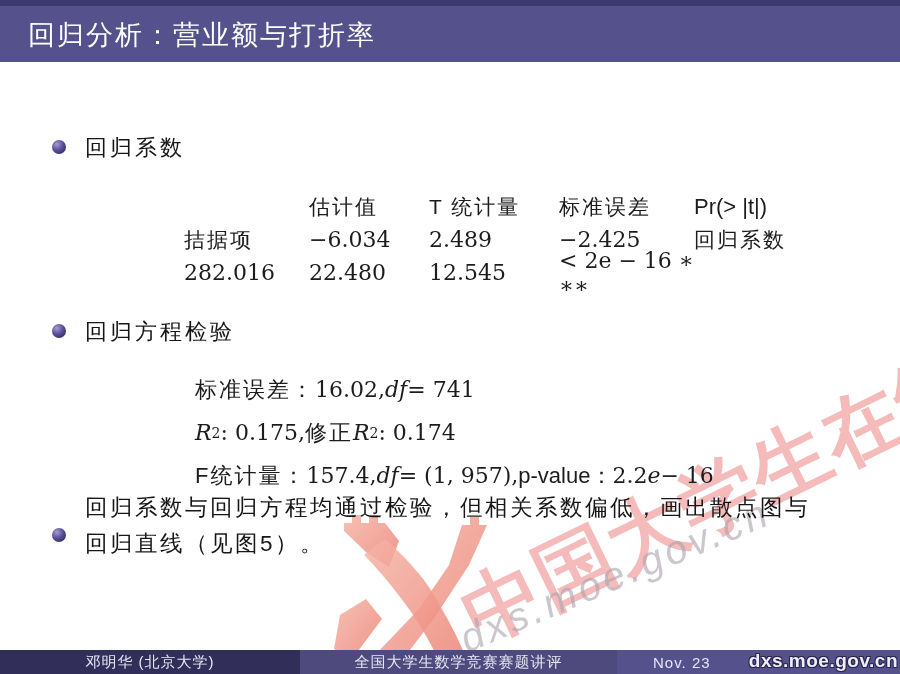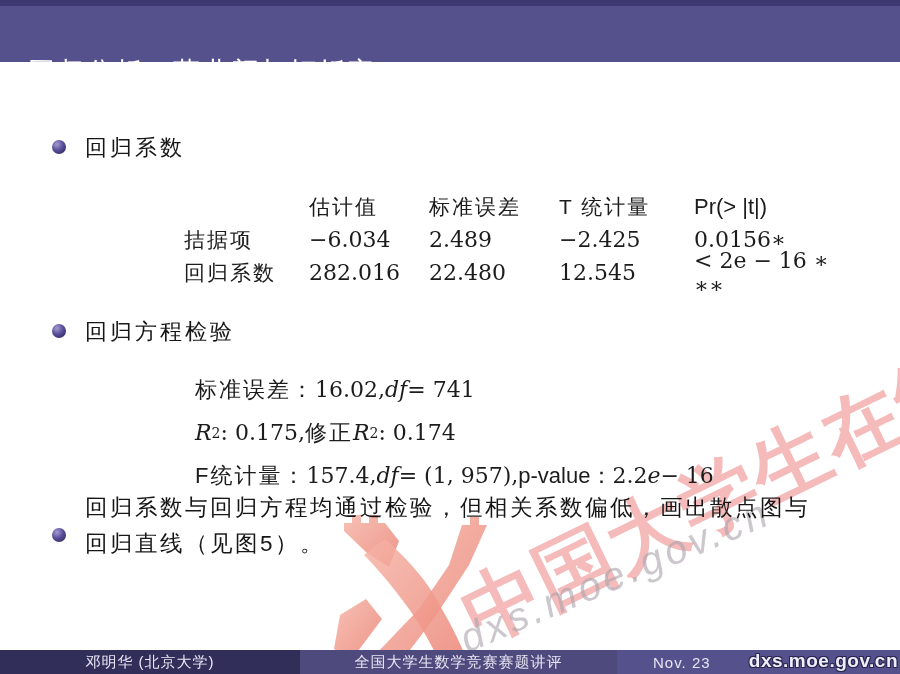--- a/index.html
+++ b/index.html
@@ -5,21 +5,21 @@
   html,body{margin:0;padding:0;background:#888;}
   .slide{
     position:relative;width:900px;height:674px;background:#ffffff;
     overflow:hidden;font-family:"Liberation Sans",sans-serif;color:#1c1c1c;
   }
   
   .titlebar{position:absolute;left:0;top:0;width:900px;height:62px;background:#55518C;}
   .titlebar-topstrip{position:absolute;left:0;top:0;width:900px;height:6px;background:#3D3970;}
   .title-text{
     position:absolute;left:28px;top:17px;font-size:27px;color:#ffffff;
-    letter-spacing:2px;font-family:"Liberation Sans",sans-serif;margin-top:37px;
+    letter-spacing:2px;font-family:"Liberation Sans",sans-serif;
   }
   
   .bullet-dot{
     position:absolute;width:14px;height:14px;border-radius:50%;
     background:radial-gradient(circle at 35% 30%, #a49cd4 0%, #5a4f99 45%, #372f68 80%, #241f4a 100%);
   }
   .bullet-label{position:absolute;font-size:22px;color:#161616;letter-spacing:3px;}
   
   .coef-table{
     position:absolute;left:140px;top:190px;width:680px;
@@ -95,29 +95,28 @@
       <div class="titlebar-topstrip"></div>
       <div class="title-text">回归分析：营业额与打折率</div>
     </div>
 
     <span class="bullet-dot" style="left:52px;top:140px;"></span>
     <span class="bullet-label" style="left:85px;top:133px;">回归系数</span>
 
     <div class="coef-table">
       <span></span>
       <span class="cjk">估计值</span>
+      <span class="cjk">T 统计量</span>
       <span class="cjk">标准误差</span>
-      <span class="cjk">T 统计量</span>
       <span class="sansm">Pr(&gt; |t|)</span>
 
       <span class="cjk">拮据项</span>
       <span class="num">−6.034</span>
       <span class="num">2.489</span>
       <span class="num">−2.425</span>
-      <span class="num">0.0156∗</span>
 
       <span class="cjk">回归系数</span>
       <span class="num">282.016</span>
       <span class="num">22.480</span>
       <span class="num">12.545</span>
       <span class="num">&lt; 2e − 16 ∗ ∗∗</span>
     </div>
 
     <span class="bullet-dot" style="left:52px;top:324px;"></span>
     <span class="bullet-label" style="left:85px;top:317px;">回归方程检验</span>

